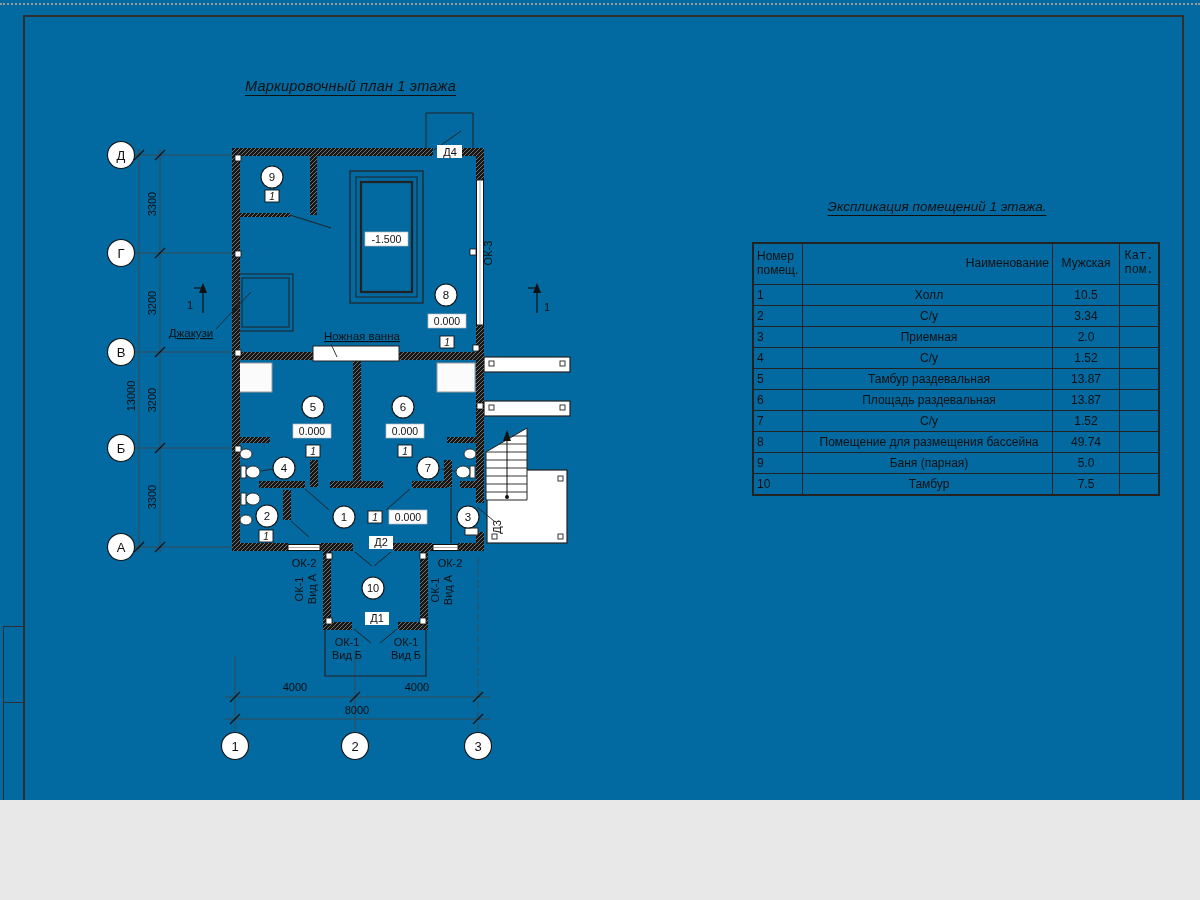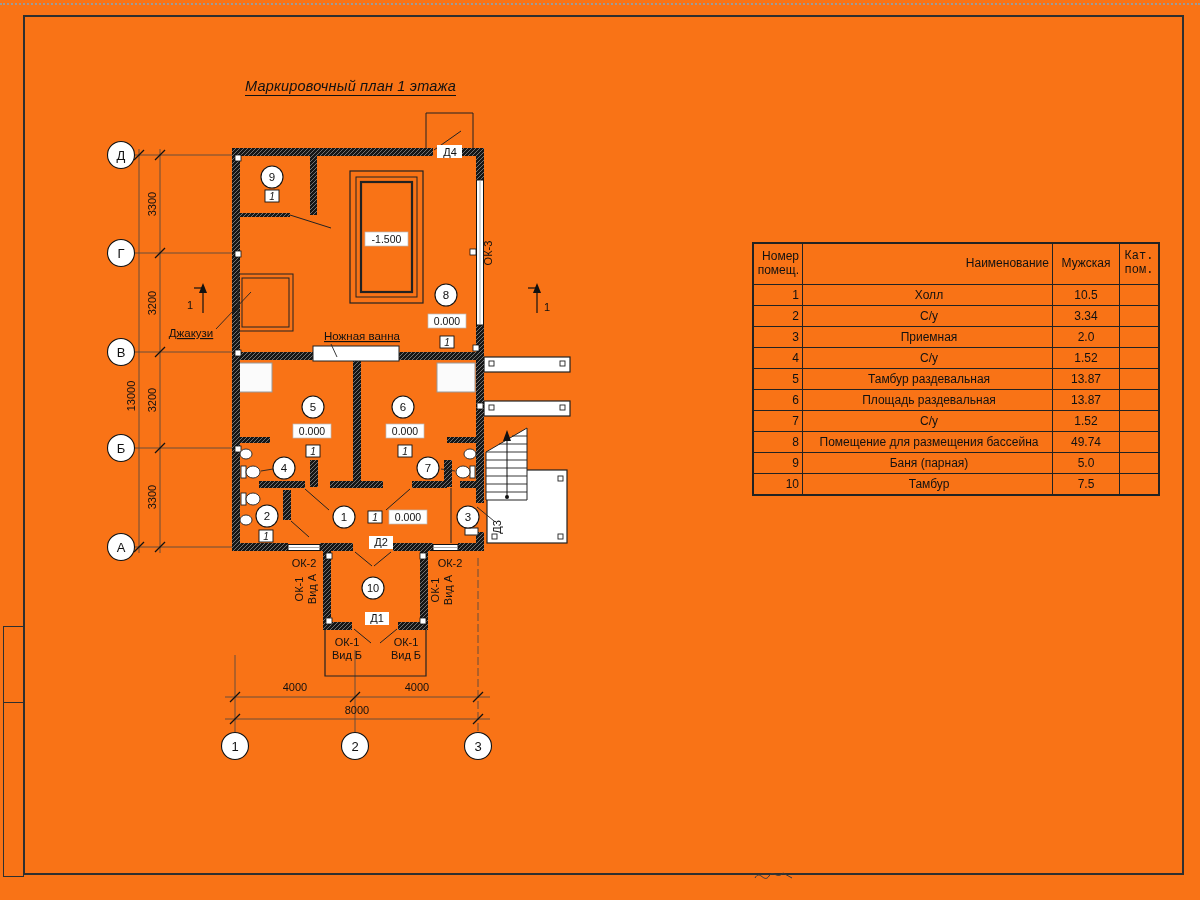--- a/index.html
+++ b/index.html
@@ -1,48 +1,49 @@
 <!DOCTYPE html>
 <html><head>
 <meta charset="utf-8">
 <style>
   html,body{margin:0;padding:0;background:#e8e8e8;}
-  .page{position:relative;width:1200px;height:900px;background:#f97316;overflow:hidden;
+  .page{position:relative;width:1200px;height:800px;background:#0369a1;overflow:hidden;
         font-family:"Liberation Sans",sans-serif;color:#111;}
   .top-dotted{position:absolute;left:0;top:3px;width:1200px;height:0;border-top:2px dotted #9a9a9a;}
   .frame{position:absolute;left:23px;top:15px;width:1161px;height:860px;border:2px solid #2f2f2f;box-sizing:border-box;}
   .stamp-a{position:absolute;left:3px;top:626px;width:21px;height:77px;border:1.5px solid #2f2f2f;box-sizing:border-box;}
   .stamp-b{position:absolute;left:3px;top:702px;width:21px;height:175px;border:1.5px solid #2f2f2f;box-sizing:border-box;}
   .plan-title{position:absolute;left:245px;top:78px;font-size:14.5px;font-style:italic;
         text-decoration:underline;text-underline-offset:4px;letter-spacing:.2px;}
   .table-title{position:absolute;left:748px;top:199px;width:378px;text-align:center;font-size:13.5px;
         font-style:italic;text-decoration:underline;text-underline-offset:4px;}
   table.expl{position:absolute;left:752px;top:242px;border-collapse:collapse;table-layout:fixed;
         border:2px solid #222;font-size:12px;}
   table.expl td,table.expl th{border:1.2px solid #222;padding:0 3px;font-weight:normal;overflow:hidden;white-space:nowrap;}
   table.expl th{height:40px;line-height:1.15;white-space:normal;}
   table.expl td{height:20px;}
-  .c-num{width:42px;text-align:right;}
+  .c-num{width:42px;text-align:left;}
   .c-name{width:240px;text-align:center;padding-left:6px !important;}
   .c-area{width:60px;text-align:center;}
   .c-cat{width:32px;text-align:center;line-height:1.1;font-family:Liberation Mono, monospace;}
   td.total{ text-align:right;padding-right:8px !important;}
   svg text{font-family:"Liberation Sans",sans-serif;fill:#111;}
   .plan-svg{position:absolute;left:0;top:0;}
 </style>
 </head>
 <body>
 
 <div class="page">
   <div class="top-dotted"></div>
   <div class="frame"></div>
   <div class="stamp-a"></div>
   <div class="stamp-b"></div>
 
   <div class="plan-title">Маркировочный план 1 этажа</div>
+  <div class="table-title">Экспликация помещений 1 этажа.</div>
 
   <table class="expl">
     <tbody>
         <tr>
       <th class="c-num">Номер помещ.</th>
       <th class="c-name" style="text-align:right">Наименование</th>
       <th class="c-area">Мужская</th>
       <th class="c-cat">Кат. пом.</th>
     </tr>
     <tr>

